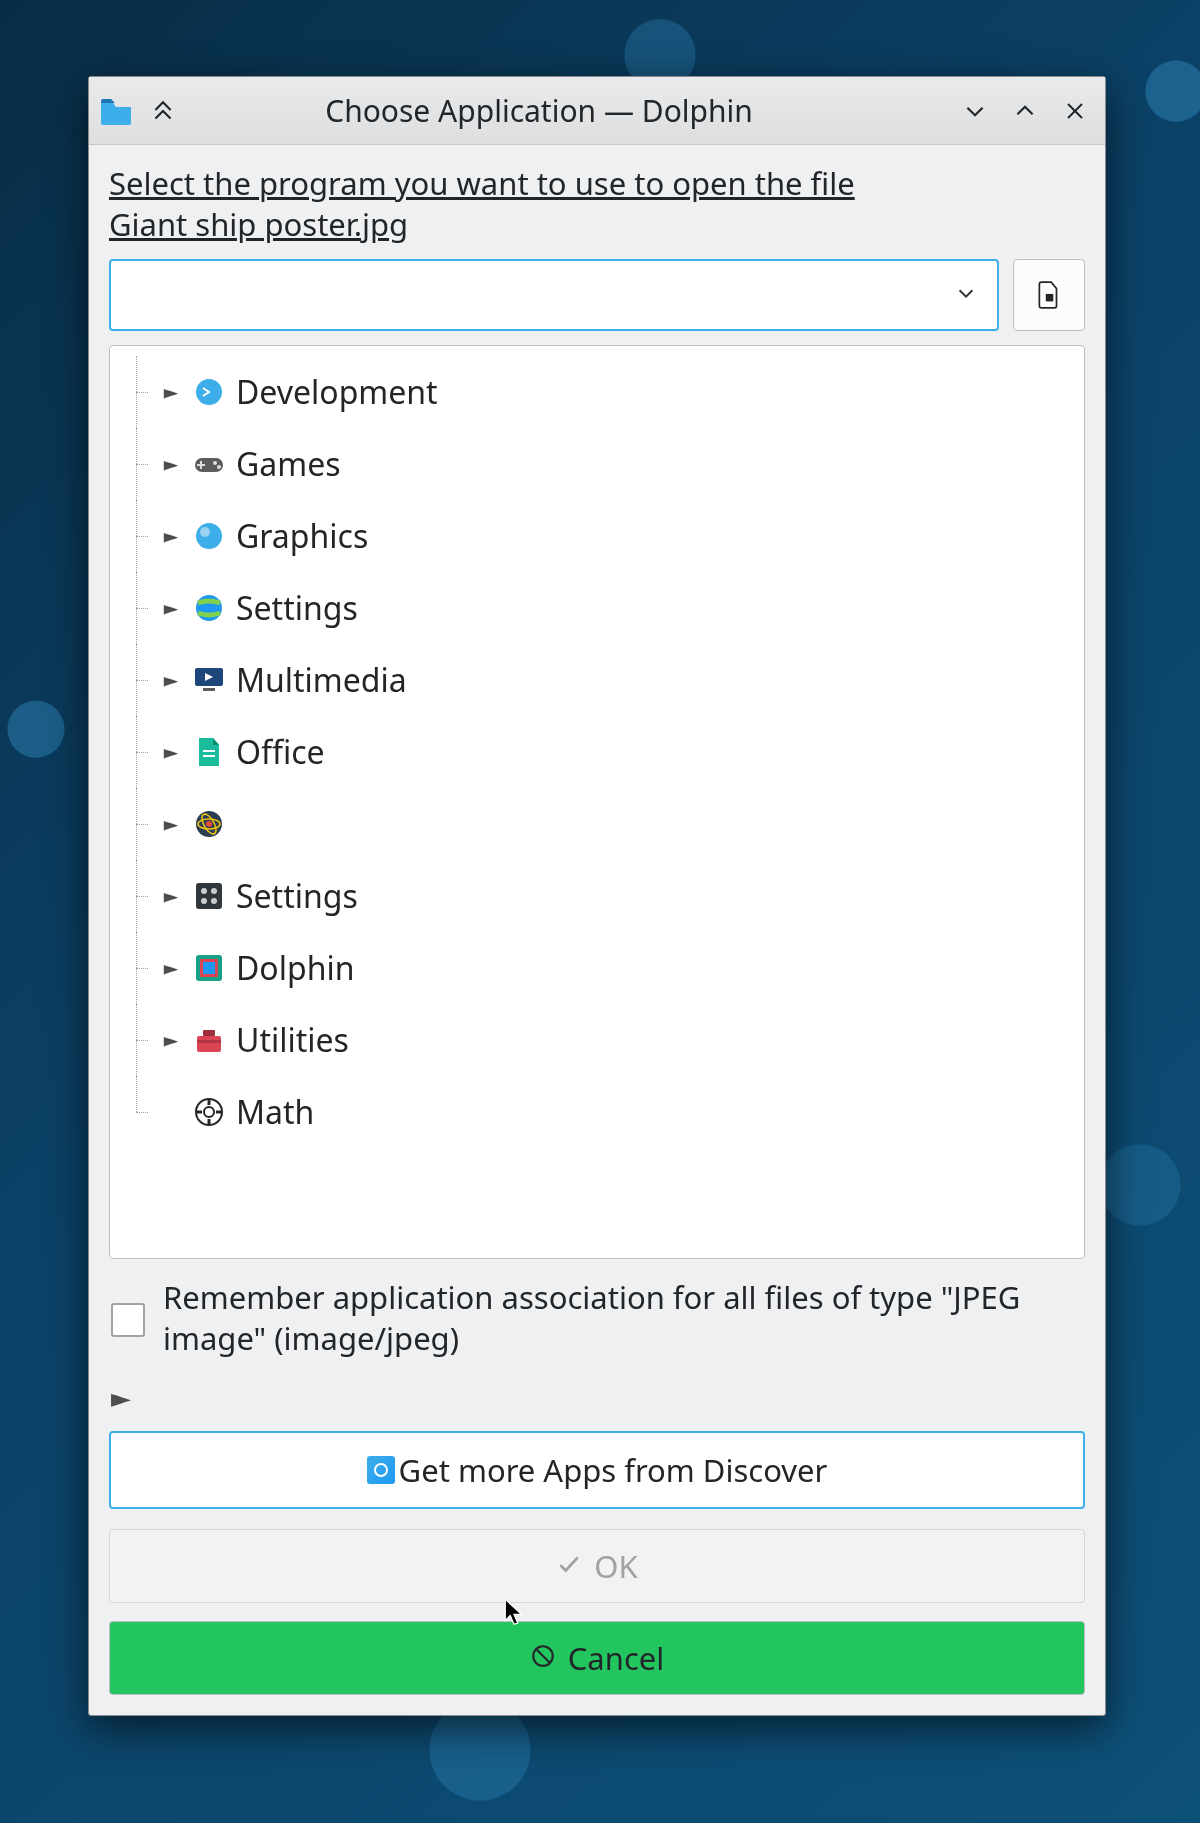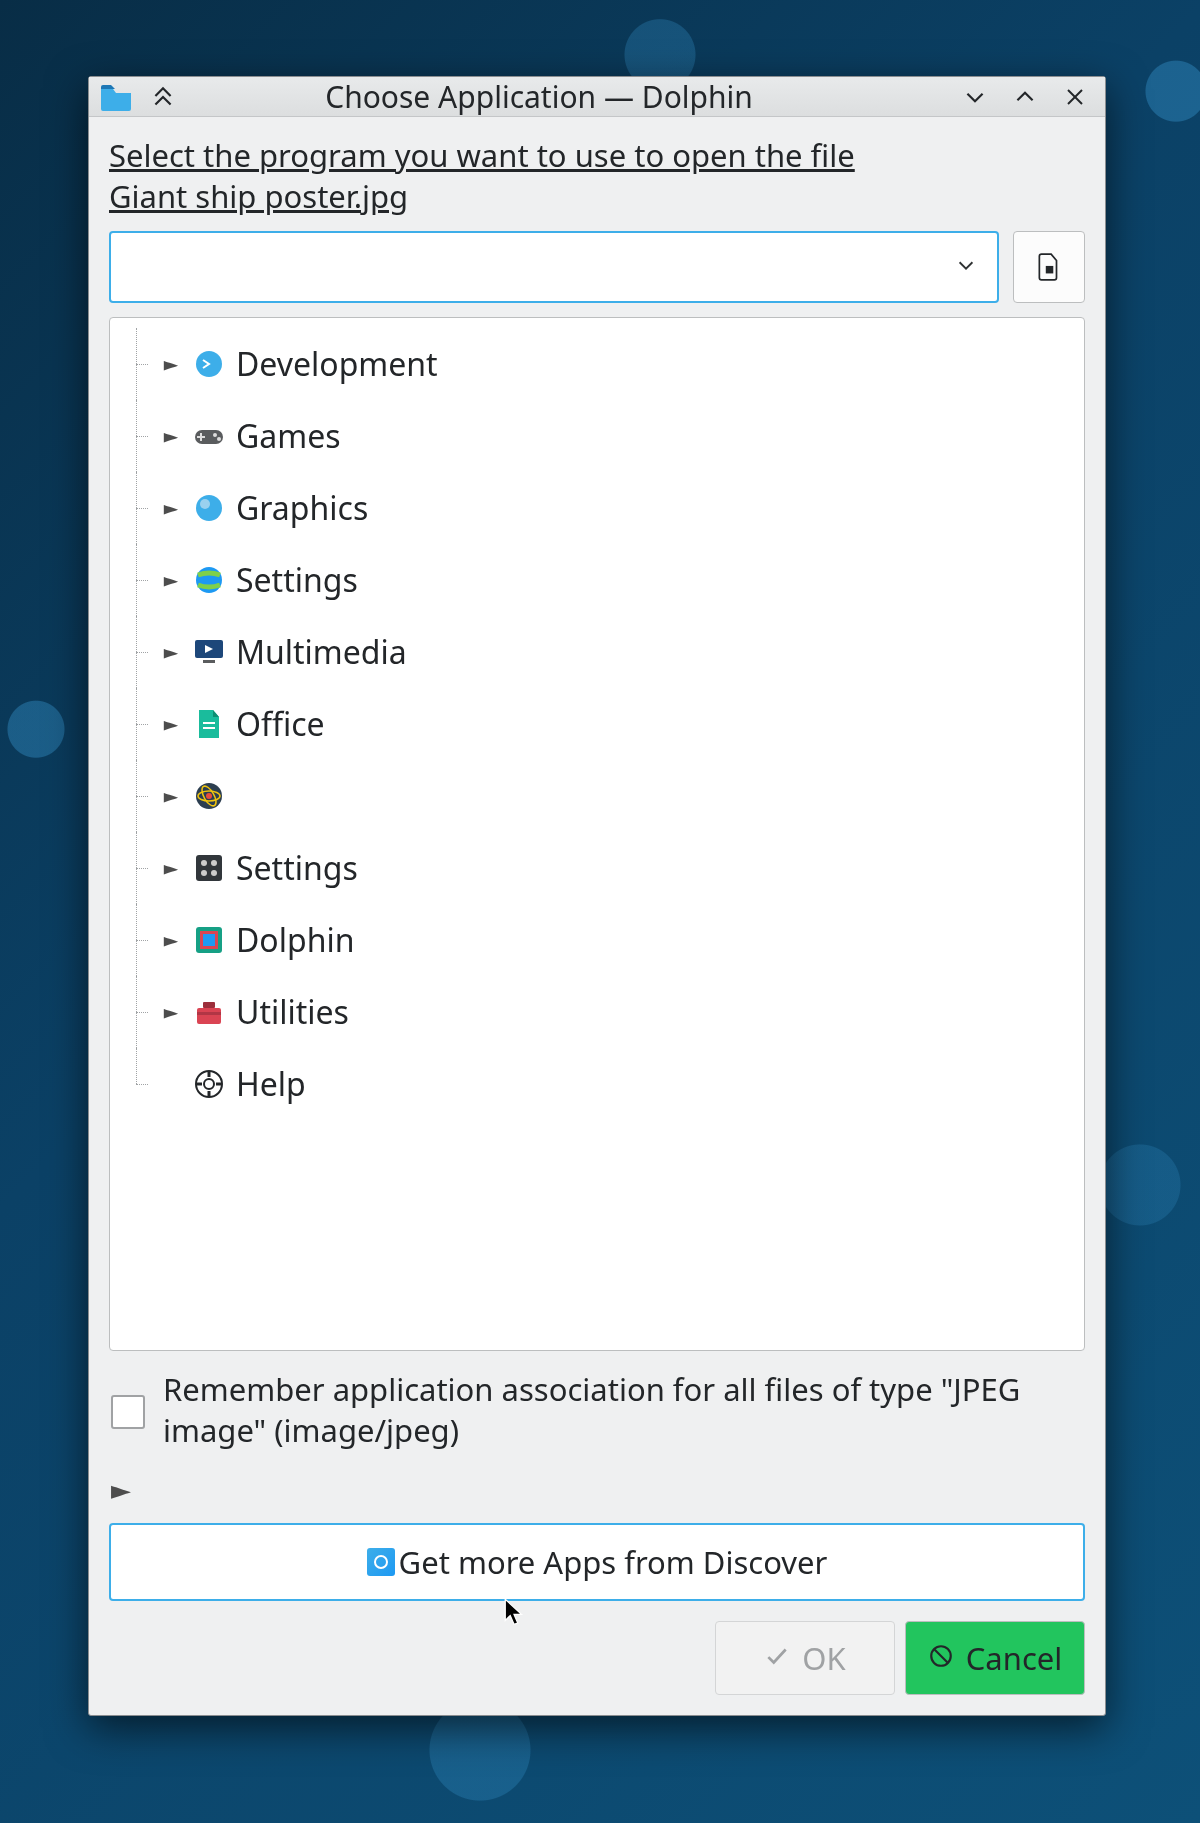--- a/index.html
+++ b/index.html
@@ -30,21 +30,21 @@
     width: 1018px;
     height: 1640px;
     background: #eff0f1;
     border: 1px solid #8a8d90;
     border-radius: 3px;
     box-shadow: 0 12px 40px rgba(0,0,0,0.6);
     display: flex;
     flex-direction: column;
   }
   .titlebar {
-    height: 40px;
+    height: 68px;
     background: linear-gradient(#e8eaeb, #dcdedf);
     border-bottom: 1px solid #c4c6c8;
     display: flex;
     align-items: center;
     padding: 0 10px;
     gap: 10px;
   }
   .title-icon {
     width: 34px; height: 28px;
     display: inline-flex; align-items: center; justify-content: center;
@@ -219,22 +219,23 @@
     left: 50%; top: 50%;
     width: 10px; height: 10px;
     border: 2px solid #fff;
     border-radius: 50%;
     transform: translate(-50%,-50%);
   }
 
   .button-row {
     display: flex;
     justify-content: flex-end;
-    gap: 10px;
+    gap: 18px;
     padding-top: 6px;
+    flex-direction: column;
   }
   .btn {
     min-width: 180px;
     height: 74px;
     border: 1px solid #bcbebf;
     background: #22c55e;
     border-radius: 4px;
     display: flex;
     align-items: center;
     justify-content: center;
@@ -456,21 +457,21 @@
       <div class="tree-item">
         <span class="branch"></span>
         <span class="expander">&nbsp;</span>
         <span class="cat-icon">
           <svg width="30" height="30">
               <circle cx="15" cy="15" r="13" fill="#fff" stroke="#232629" stroke-width="2"></circle>
               <circle cx="15" cy="15" r="5" fill="#fff" stroke="#232629" stroke-width="2"></circle>
               <path d="M15 2 v6 M15 22 v6 M2 15 h6 M22 15 h6" stroke="#232629" stroke-width="3"></path>
             </svg>
         </span>
-        <span>Help</span>
+        <span>Math</span>
       </div>
 
     </div>
 
     <div class="remember-row">
       <div class="chk"></div>
       <div>Remember application association for all files of type "JPEG image" (image/jpeg)</div>
     </div>
 
     <div class="terminal-row">

